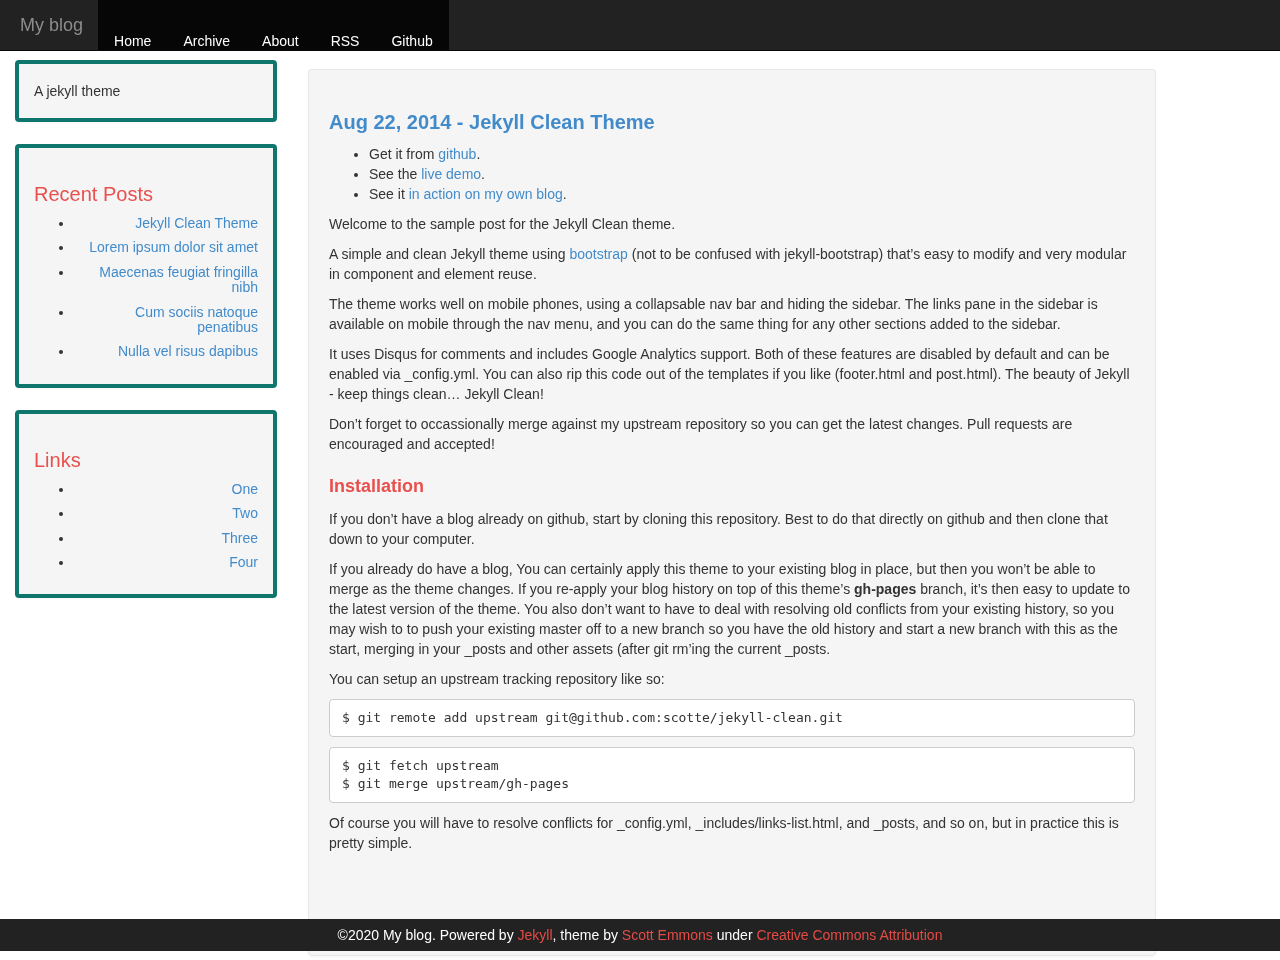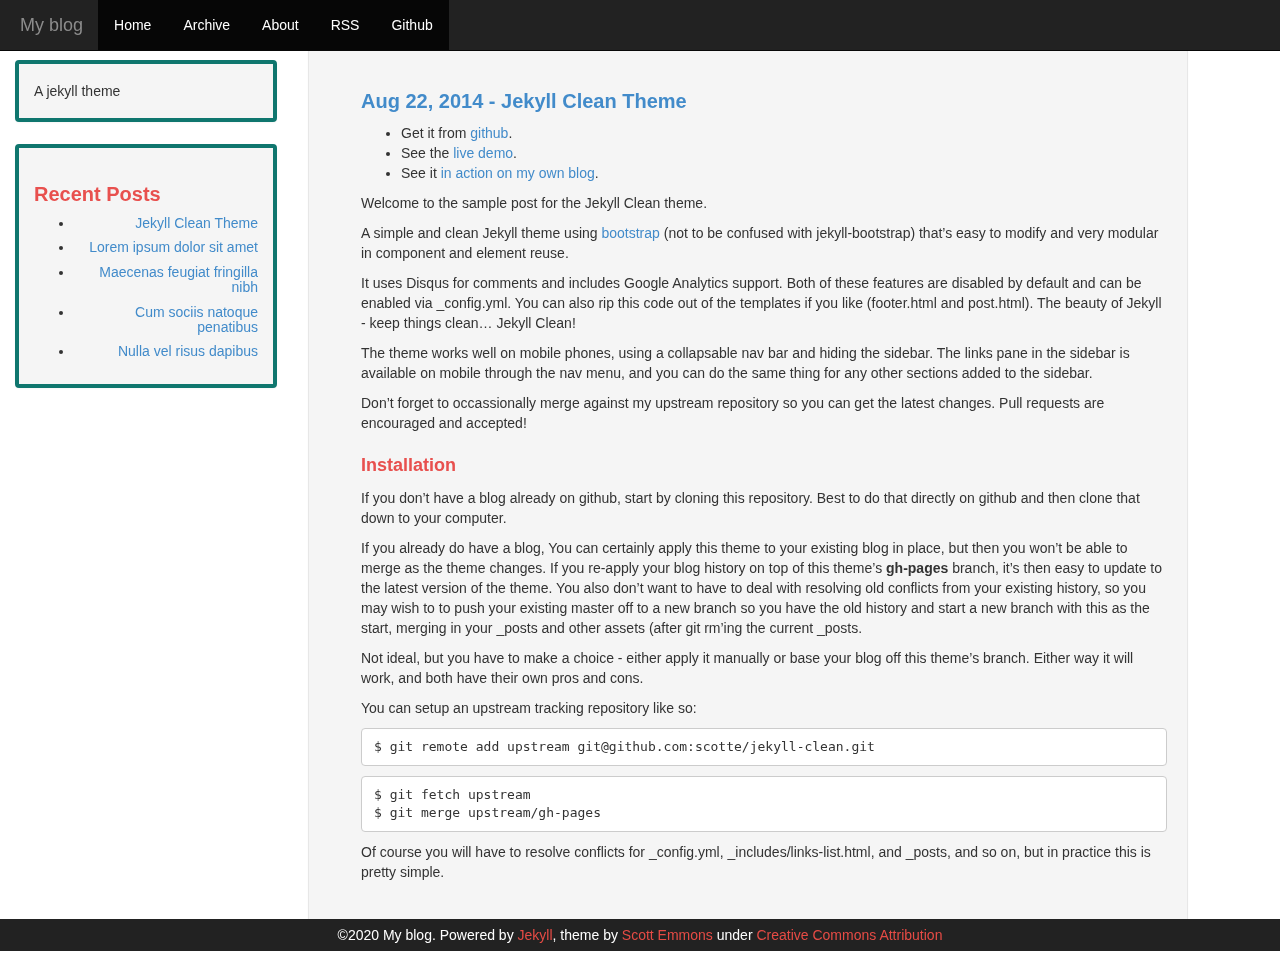--- a/index.html
+++ b/index.html
@@ -17,45 +17,45 @@
     background:#222; border-bottom:1px solid #080808;
     display:flex; align-items:stretch; z-index:6;
   }
   .brand {
     color:#8c8c8c; font-size:18px; line-height:50px; padding:0 15px 0 20px;
     white-space:nowrap;
   }
   .nav { list-style:none; display:flex; background:#060606; }
   .nav li { display:block; }
   .nav a {
-    display:block; color:#fff; font-size:14px; line-height:50px; padding:0 16px;
+    display:block; color:#fff; font-size:14px; line-height:50px; padding:16px 16px;
     white-space:nowrap;
   }
 
   
   .sidebar { position:absolute; top:60px; left:15px; width:262px; }
   .panel {
     background:#f5f5f5; border:4px solid #0f766e; border-radius:4px;
     box-shadow:0 1px 2px rgba(0,0,0,0.04);
     margin-bottom:22px; padding:15px;
   }
   .panel.about { padding:19px 15px; }
   .panel h3 {
-    font-size:20px; font-weight:bold; margin:20px 0 10px;
+    font-size:20px; font-weight:normal; margin:20px 0 10px;
   }
   .red { color:#e8504e; }
   .panel ul { margin:0; padding-left:40px; }
   .panel ul li { margin-bottom:9px; line-height:1.1;text-align:right; }
   .panel ul li a { color:#428bca; }
 
   
   .main {
-    position:absolute; top:48px; left:308px; width:846px; height:885px;
+    position:absolute; top:69px; left:308px; width:846px; height:885px;
     background:#f5f5f5; border:1px solid #e7e7e7; border-radius:4px;
-    box-shadow:0 1px 2px rgba(0,0,0,0.04); z-index:1;padding-left:32px;
+    box-shadow:0 1px 2px rgba(0,0,0,0.04); z-index:1;
   }
   .post-body { padding:0 20px; }
   .post-title {
     display:block; color:#428bca; font-size:20px; font-weight:bold;
     margin:40px 0 10px; line-height:1.2;
   }
   .post-body p { margin:0 0 10px; line-height:20px; }
   .post-body ul.intro { margin:0 0 10px; padding-left:40px; }
   .post-body ul.intro li { line-height:20px; }
   .post-body a.inline { color:#428bca; }
@@ -111,51 +111,59 @@
       <h3 class="red">Recent Posts</h3>
       <ul>
         <li><a>Jekyll Clean Theme</a></li>
         <li><a>Lorem ipsum dolor sit amet</a></li>
         <li><a>Maecenas feugiat fringilla nibh</a></li>
         <li><a>Cum sociis natoque penatibus</a></li>
         <li><a>Nulla vel risus dapibus</a></li>
       </ul>
     </div>
 
+    <div class="panel">
+      <h3 class="red">Links</h3>
+      <ul>
+        <li><a>One</a></li>
+        <li><a>Two</a></li>
+        <li><a>Three</a></li>
+        <li><a>Four</a></li>
+      </ul>
+    </div>
 
   </aside>
 
   <main class="main">
     <div class="post-body">
 
       <a class="post-title">Aug 22, 2014 - Jekyll Clean Theme</a>
 
       <ul class="intro">
         <li><span>Get it from </span><a class="inline">github</a><span>.</span></li>
         <li><span>See the </span><a class="inline">live demo</a><span>.</span></li>
         <li><span>See it </span><a class="inline">in action on my own blog</a><span>.</span></li>
       </ul>
 
       <p>Welcome to the sample post for the Jekyll Clean theme.</p>
 
       <p><span>A simple and clean Jekyll theme using </span><a class="inline">bootstrap</a><span> (not to be confused with jekyll-bootstrap) that’s easy to modify and very modular in component and element reuse.</span></p>
 
+      <p>The theme works well on mobile phones, using a collapsable nav bar and hiding the sidebar. The links pane in the sidebar is available on mobile through the nav menu, and you can do the same thing for any other sections added to the sidebar.</p>
+
       <p>It uses Disqus for comments and includes Google Analytics support. Both of these features are disabled by default and can be enabled via _config.yml. You can also rip this code out of the templates if you like (footer.html and post.html). The beauty of Jekyll - keep things clean… Jekyll Clean!</p>
-
-      <p>The theme works well on mobile phones, using a collapsable nav bar and hiding the sidebar. The links pane in the sidebar is available on mobile through the nav menu, and you can do the same thing for any other sections added to the sidebar.</p>
 
       <p>Don’t forget to occassionally merge against my upstream repository so you can get the latest changes. Pull requests are encouraged and accepted!</p>
 
       <h3 class="section-heading">Installation</h3>
 
       <p>If you don’t have a blog already on github, start by cloning this repository. Best to do that directly on github and then clone that down to your computer.</p>
 
       <p><span>If you already do have a blog, You can certainly apply this theme to your existing blog in place, but then you won’t be able to merge as the theme changes. If you re-apply your blog history on top of this theme’s </span><strong>gh-pages</strong><span> branch, it’s then easy to update to the latest version of the theme. You also don’t want to have to deal with resolving old conflicts from your existing history, so you may wish to to push your existing master off to a new branch so you have the old history and start a new branch with this as the start, merging in your _posts and other assets (after git rm’ing the current _posts.</span></p>
 
-      <p>Not ideal, but you have to make a choice - either apply it manually or base your blog off this theme’s branch. Either way it will work, and both have their own pros and cons.</p>
 
       <p>You can setup an upstream tracking repository like so:</p>
 
       <pre class="code">$ git remote add upstream git@github.com:scotte/jekyll-clean.git</pre>
 
 
       <pre class="code">$ git fetch upstream
 $ git merge upstream/gh-pages</pre>
 
       <p>Of course you will have to resolve conflicts for _config.yml, _includes/links-list.html, and _posts, and so on, but in practice this is pretty simple.</p>

